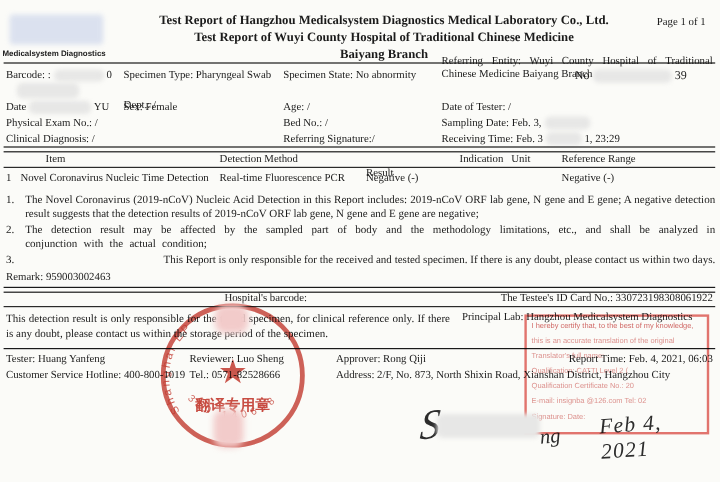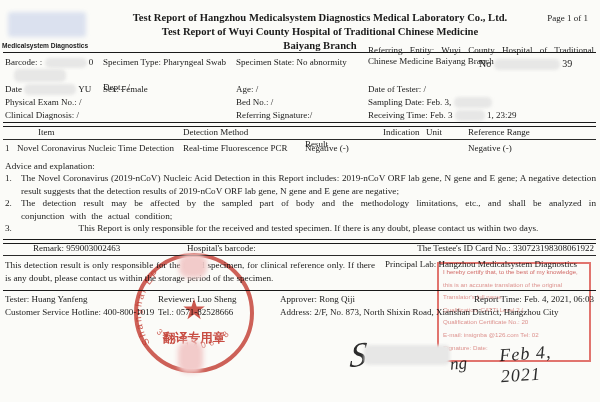--- a/index.html
+++ b/index.html
@@ -106,38 +106,37 @@
 
 <div class="abs cell" style="left:5px;top:143px;">
   <span style="position:absolute;left:0;">1</span>
   <span style="position:absolute;left:12px;">Novel Coronavirus Nucleic Time Detection</span>
   <span style="position:absolute;left:178px;">Real-time Fluorescence PCR</span>
   <span style="position:absolute;left:300px;">Negative (-)</span>
   <span style="position:absolute;left:463px;">Negative (-)</span>
 </div>
 
 <div class="advice" style="top:160px;">
-  <div>Advice and explanation:</div>
   <div class="advice-item">
     <span class="num">1.</span>
     <span class="txt">The Novel Coronavirus (2019-nCoV) Nucleic Acid Detection in this Report includes: 2019-nCoV ORF lab gene, N gene and E gene; A negative detection result suggests that the detection results of 2019-nCoV ORF lab gene, N gene and E gene are negative;</span>
   </div>
   <div class="advice-item">
     <span class="num">2.</span>
     <span class="txt" style="word-spacing:3px;">The detection result may be affected by the sampled part of body and the methodology limitations, etc., and shall be analyzed in conjunction with the actual condition;</span>
   </div>
   <div class="advice-item">
     <span class="num">3.</span>
-    <span class="txt" style="text-align:center;font-family:Liberation Serif, serif;">This Report is only responsible for the received and tested specimen. If there is any doubt, please contact us within two days.</span>
+    <span class="txt" style="text-align:right;font-family:Liberation Serif, serif;">This Report is only responsible for the received and tested specimen. If there is any doubt, please contact us within two days.</span>
   </div>
 </div>
 
 <div class="hr-dbl" style="top:239px;"></div>
 
-<div class="abs cell" style="left:5px;top:243px;margin-left:28px;">Remark: 959003002463</div>
+<div class="abs cell" style="left:5px;top:225px;">Remark: 959003002463</div>
 <div class="abs cell" style="left:187px;top:243px;">Hospital's barcode:</div>
 <div class="abs cell" style="right:6px;top:243px;">The Testee's ID Card No.: 330723198308061922</div>
 
 <div class="hr-thin" style="top:255px;border-top-width:1.5px;"></div>
 
 <div class="abs wrapcell" style="left:5px;top:259px;width:370px;font-size:9.2px;line-height:13px;">This detection result is only responsible for the tested specimen, for clinical reference only. If there is any doubt, please contact us within the storage period of the specimen.</div>
 <div class="abs cell" style="left:385px;top:259px;">Principal Lab: Hangzhou Medicalsystem Diagnostics</div>
 
 <div class="hr" style="top:290px;border-top-width:1.6px;"></div>
 

